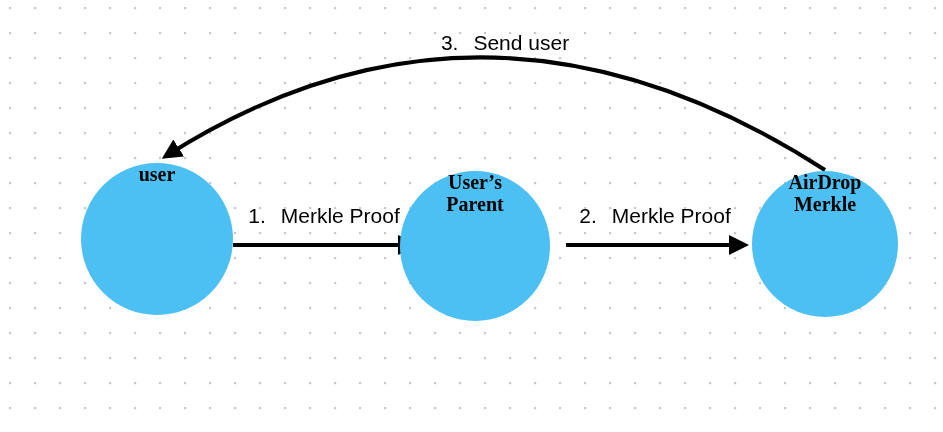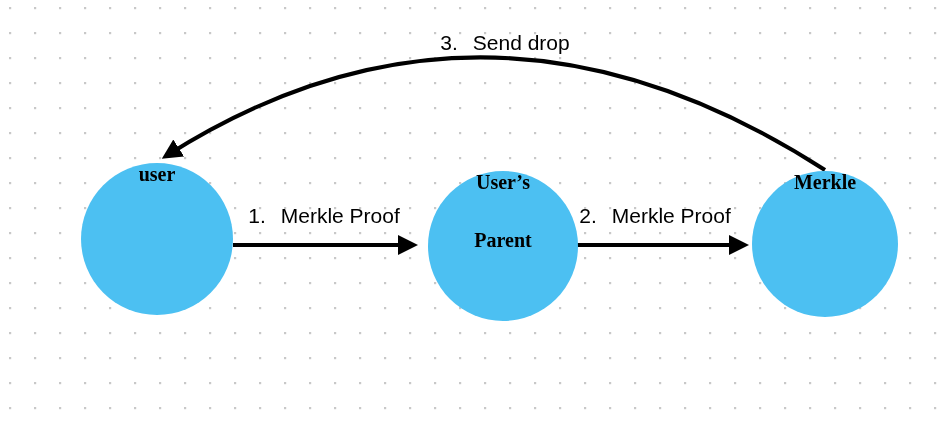--- a/index.html
+++ b/index.html
@@ -41,21 +41,21 @@
     flex-direction: column;
     align-items: center;
     text-align: center;
     font-weight: 700;
     font-size: 20px;
     line-height: 22px;
     color: var(--text-color);
     font-family: Liberation Serif, serif;
   }
   .node-user   { left: 81px;  top: 163px; width: 152px; height: 152px; }
-  .node-marker { left: 428px; top: 171px; width: 150px; height: 150px; gap: 36px; }
+  .node-marker { left: 400px; top: 171px; width: 150px; height: 150px; }
   .node-parent { left: 752px; top: 171px; width: 146px; height: 146px; }
   .edge-label {
     position: absolute;
     transform: translateX(-50%);
     display: flex;
     align-items: baseline;
     gap: 15px;
     white-space: nowrap;
     font-size: 21px;
     line-height: 24px;
@@ -93,31 +93,32 @@
   <div class="node node-user">
     <div>user</div>
   </div>
 
   <div class="node node-marker">
     <div>User’s</div>
     <div>Parent</div>
   </div>
 
   <div class="node node-parent">
+    <div>AirDrop</div>
     <div>Merkle</div>
   </div>
 
   <div class="edge-label edge-label-1">
     <span>1.</span>
     <span>Merkle Proof</span>
   </div>
 
   <div class="edge-label edge-label-2">
     <span>2.</span>
     <span>Merkle Proof</span>
   </div>
 
   <div class="edge-label edge-label-3">
     <span>3.</span>
-    <span>Send drop</span>
+    <span>Send user</span>
   </div>
 
 </div>
 
 </body></html>

